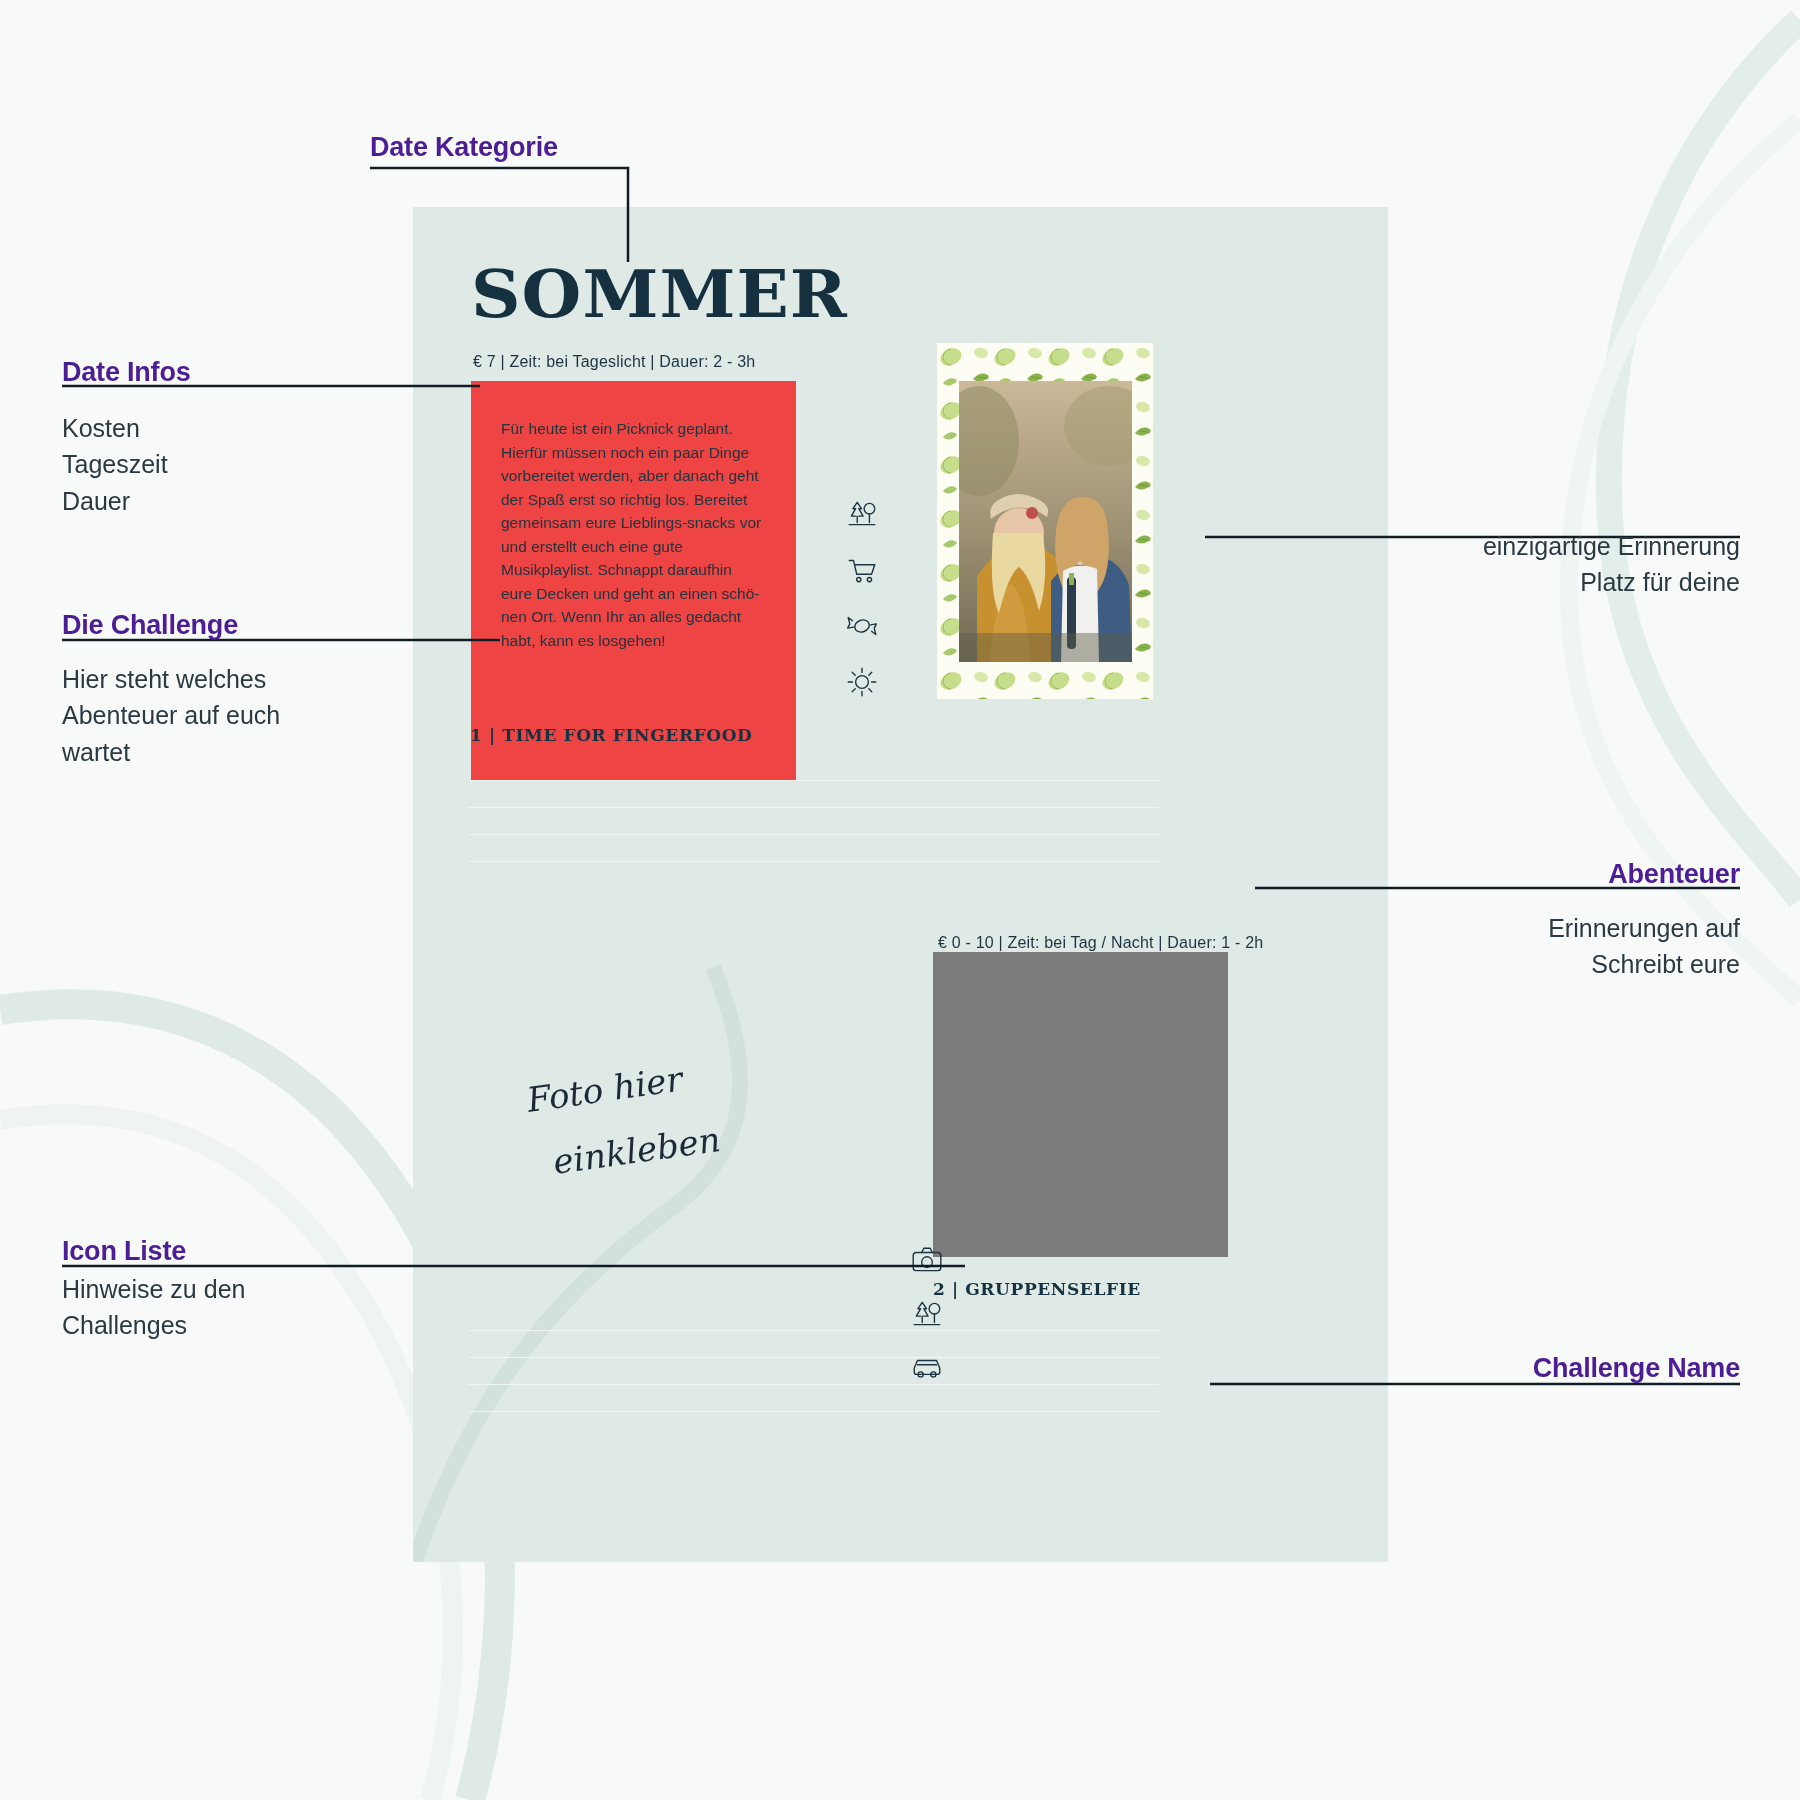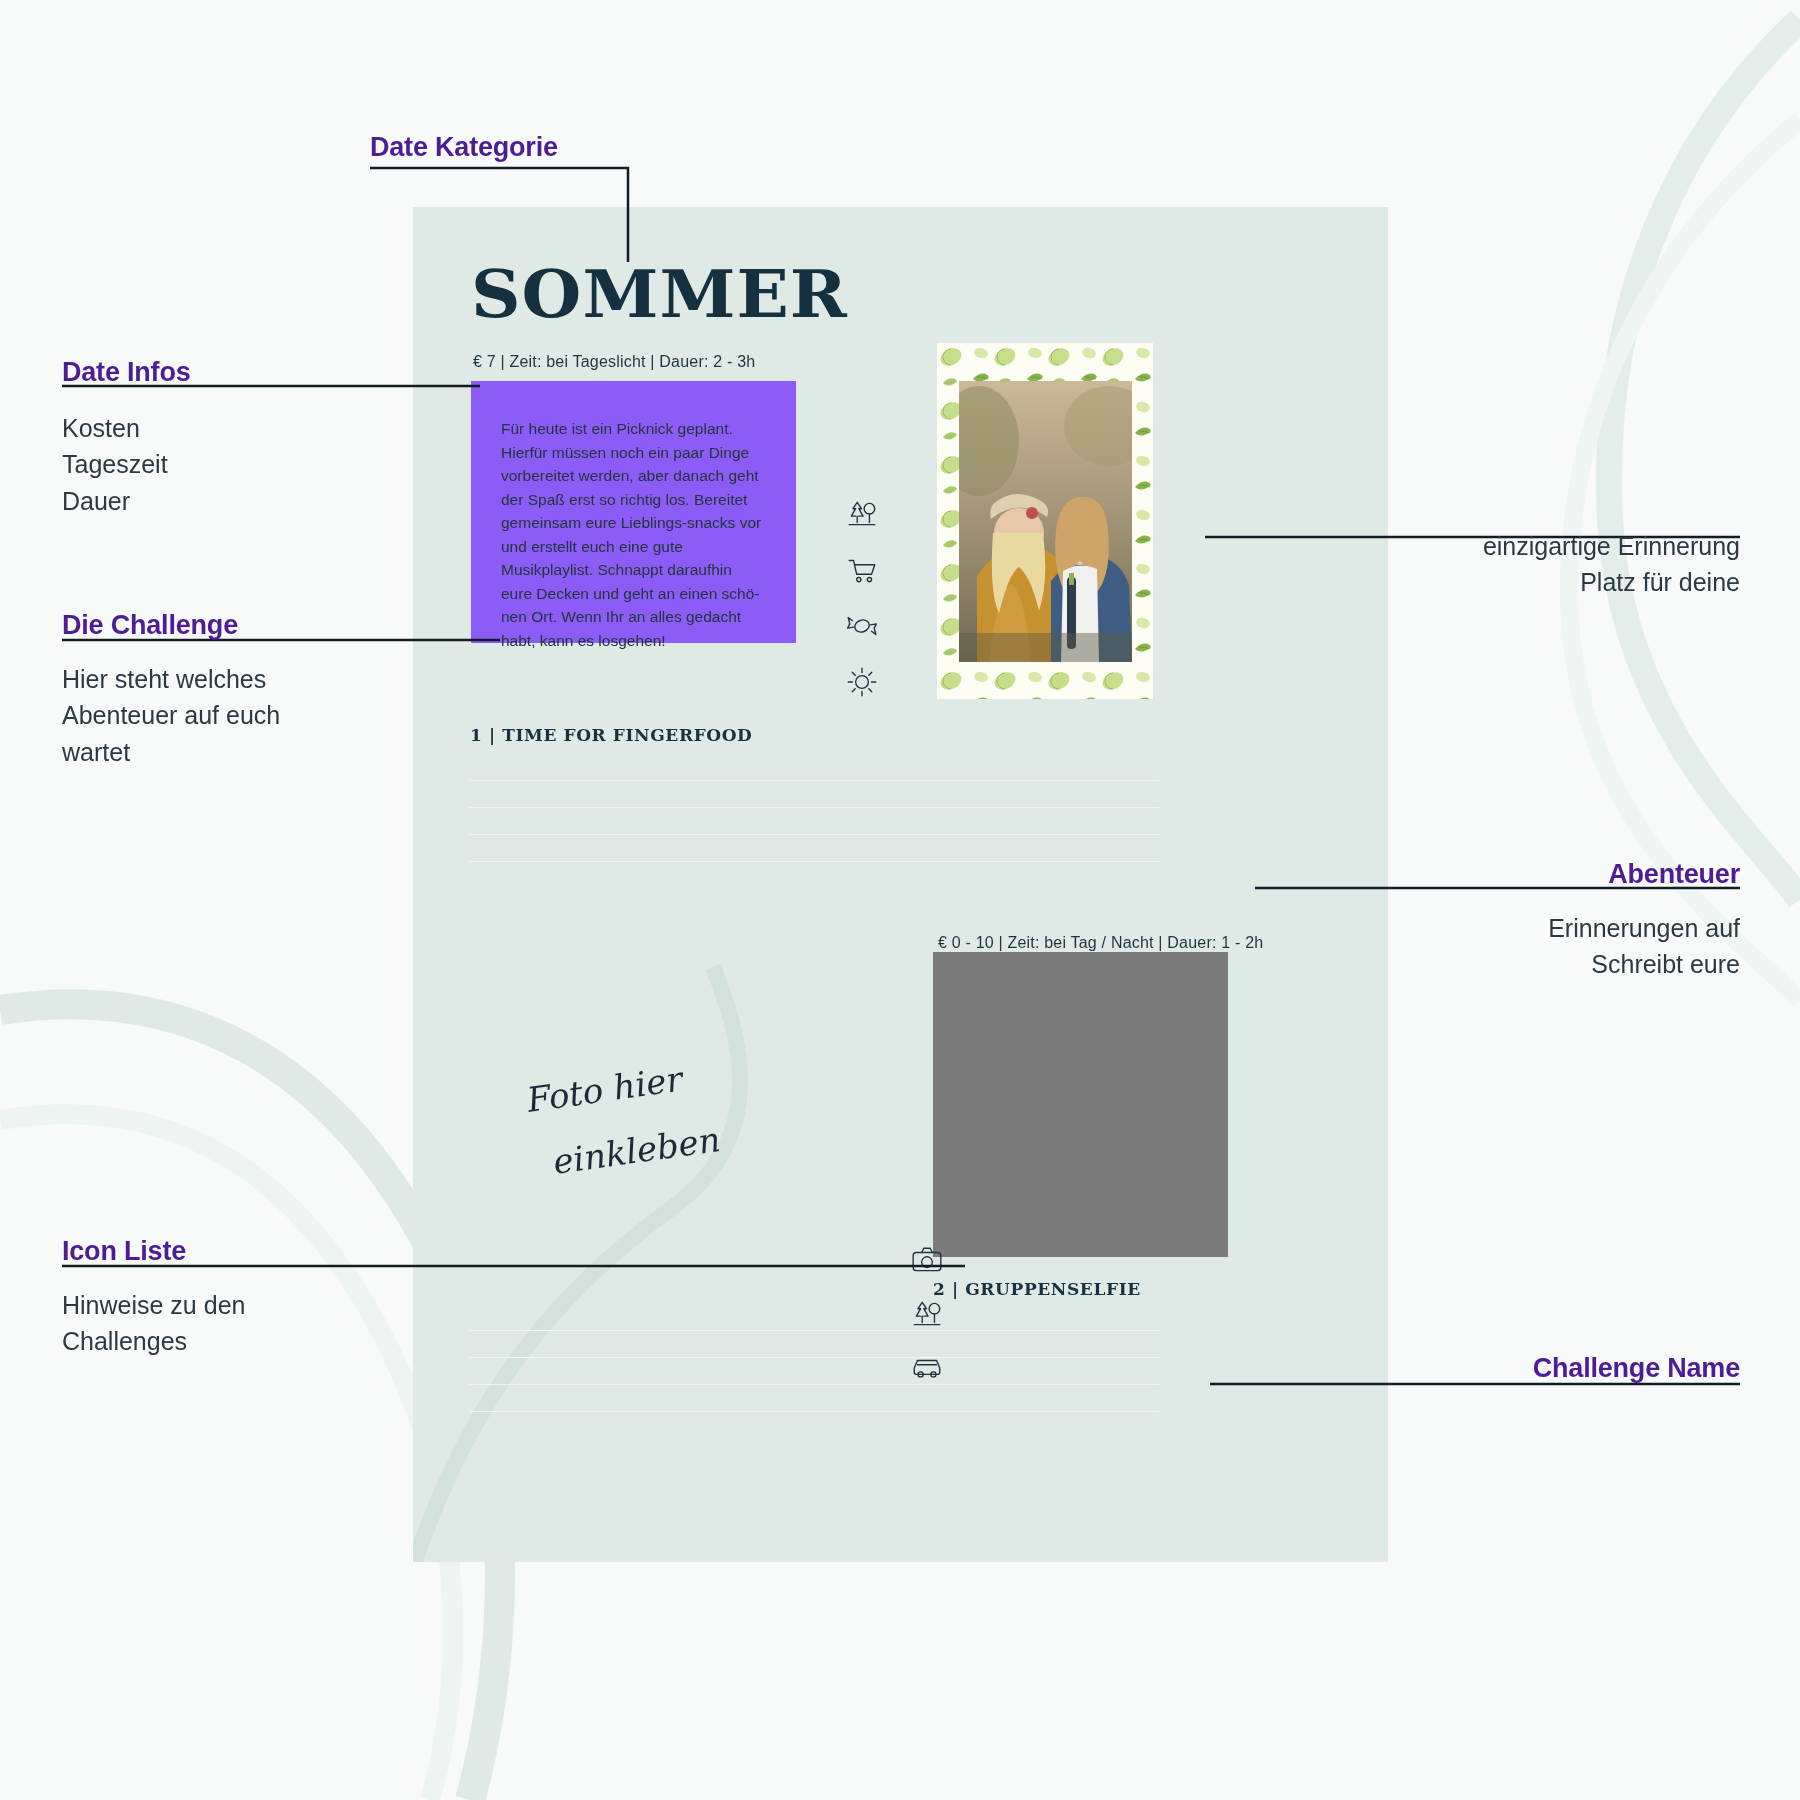--- a/index.html
+++ b/index.html
@@ -81,22 +81,22 @@
     letter-spacing: 0.2px;
   }
   .meta-1 { left: 60px; top: 146px; }
   .meta-2 { left: 525px; top: 727px; }
 
   .desc-card {
     position: absolute;
     left: 58px;
     top: 174px;
     width: 325px;
-    height: 262px;
-    background: #8b5cf6;
+    height: 399px;
+    background: #ef4444;
   }
   .desc-card p {
     margin: 0;
     padding: 36px 30px;
     font-family: "Liberation Sans", sans-serif;
     font-size: 15.5px;
     line-height: 1.52;
     color: #22343d;
   }
 
@@ -359,21 +359,21 @@
   <div class="anno-title">Die Challenge</div>
   <div class="anno-body" style="margin-top:20px;">
     <div>Hier steht welches</div>
     <div>Abenteuer auf euch</div>
     <div>wartet</div>
   </div>
 </div>
 
 <div class="anno" style="left:62px; top:1236px;">
   <div class="anno-title">Icon Liste</div>
-  <div class="anno-body" style="margin-top:20px;">
+  <div class="anno-body" style="margin-top:4px;">
     <div>Hinweise zu den</div>
     <div>Challenges</div>
   </div>
 </div>
 
 <div class="anno right" style="right:60px; top:508px; width:520px;">
   <div class="anno-body" style="margin-top:20px;">
     <div>einzigartige Erinnerung</div>
     <div>Platz für deine</div>
   </div>

